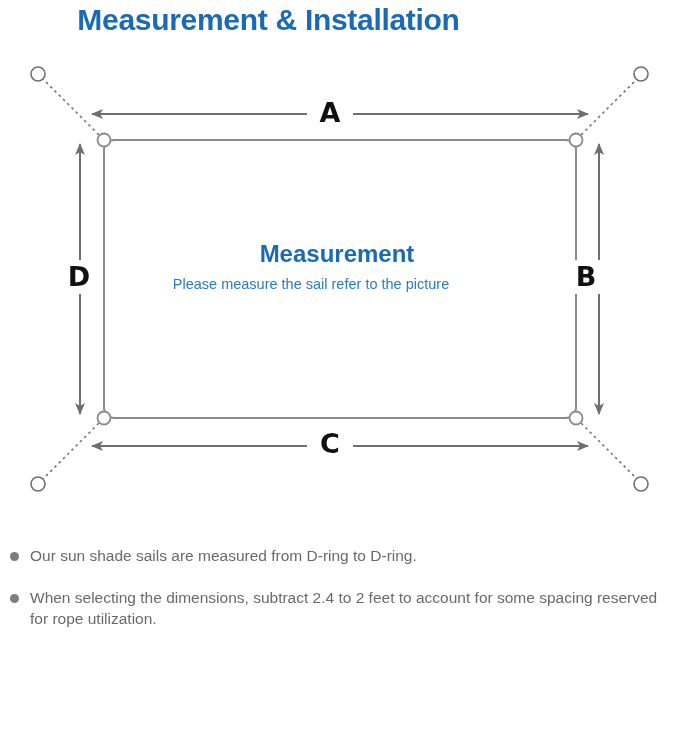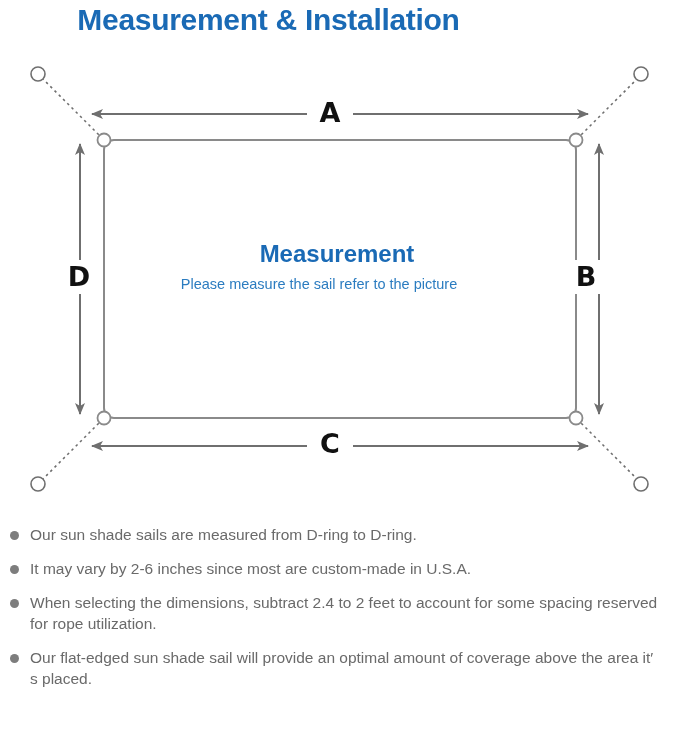--- a/index.html
+++ b/index.html
@@ -42,21 +42,21 @@
     white-space: nowrap;
   }
   .center-title {
     left: 0; width: 674px;
     top: 192px;
     font-size: 24px;
     font-weight: bold;
     color: #1a6ab5;
   }
   .center-sub {
-    left: 8px; width: 622px;
+    left: 0; width: 622px;
     top: 228px;
     font-size: 14.5px;
     color: #2b7cc0;
   }
   .dim-label {
     position: absolute;
     font-family: "DejaVu Sans", sans-serif;
     font-weight: bold;
     font-size: 27px;
     color: #111111;
@@ -74,20 +74,21 @@
   .notes {
     position: absolute;
     top: 524px; left: 0;
     width: 679px;
   }
   .note {
     display: flex;
     align-items: flex-start;
     padding: 0 14px 0 10px;
     margin-bottom: 13px;
+    margin-top: 21px;
   }
   .note-bullet {
     flex: 0 0 auto;
     width: 9px; height: 9px;
     border-radius: 50%;
     background: #7d7d7d;
     margin-top: 7px;
     margin-right: 11px;
   }
   .note-text {
@@ -150,23 +151,15 @@
   <div class="dim-label lbl-d">D</div>
 </div>
 
 <div class="notes">
   <div class="note">
     <span class="note-bullet"></span>
     <span class="note-text">Our sun shade sails are measured from D-ring to D-ring.</span>
   </div>
   <div class="note">
     <span class="note-bullet"></span>
-    <span class="note-text">It may vary by 2-6 inches since most are custom-made in U.S.A.</span>
-  </div>
-  <div class="note">
-    <span class="note-bullet"></span>
     <span class="note-text">When selecting the dimensions, subtract 2.4 to 2 feet to account for some spacing reserved for rope utilization.</span>
-  </div>
-  <div class="note">
-    <span class="note-bullet"></span>
-    <span class="note-text">Our flat-edged sun shade sail will provide an optimal amount of coverage above the area it′ s placed.</span>
   </div>
 </div>
 
 </body></html>

